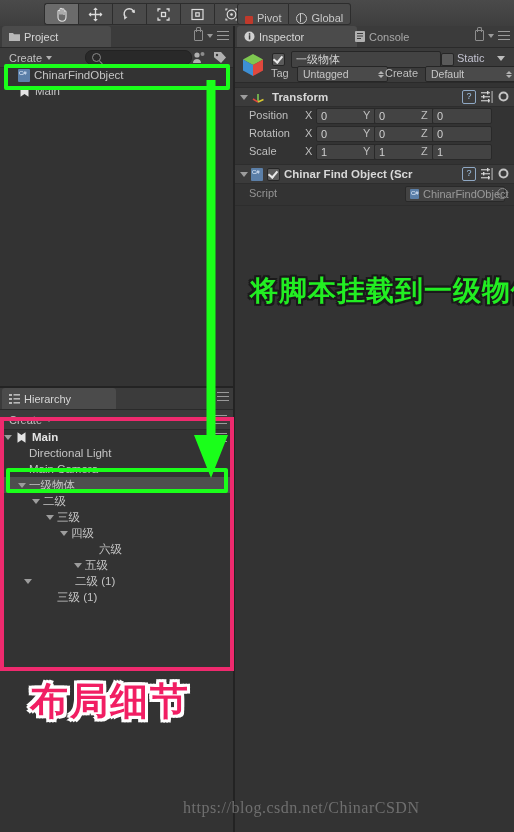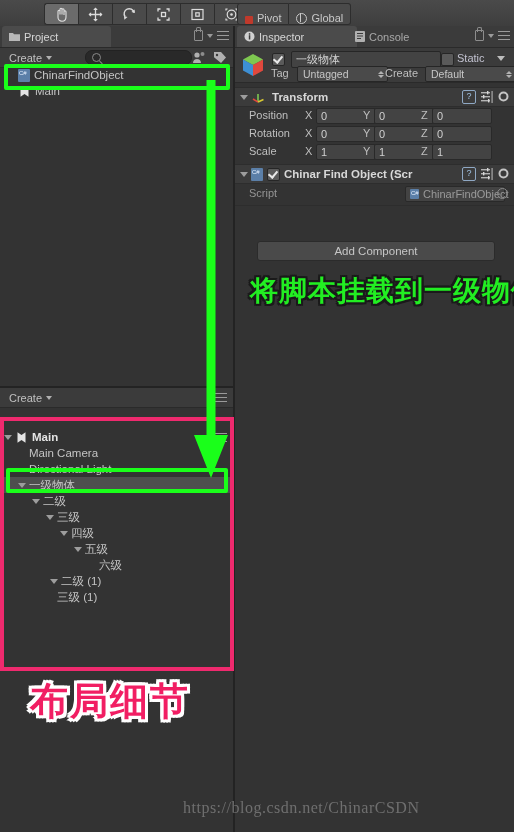--- a/index.html
+++ b/index.html
@@ -257,20 +257,41 @@
             <path d="M10.5 1.2 6.5 4 2.5 1.2v10.6L6.5 9l4 2.8z" fill="#e4e4e4"></path>
           </svg>
           <span>Main</span>
         </div>
       </div>
   </div>
 
   <div class="divider-h" style="left:0;top:386px;width:233px;height:2px;"></div>
 
   <div class="panel" style="left:0;top:388px;width:233px;height:444px;">
+    <div class="tabbar">
+      <div class="tab active" style="left:2px;width:97px;">
+        <svg width="11" height="10" viewBox="0 0 11 10">
+          <rect x="0" y="0" width="3" height="2" fill="#b8b8b8"></rect>
+            <rect x="4.5" y="0" width="6.5" height="1.6" fill="#b8b8b8"></rect>
+          <rect x="0" y="4" width="3" height="2" fill="#b8b8b8"></rect>
+            <rect x="4.5" y="4" width="6.5" height="1.6" fill="#b8b8b8"></rect>
+          <rect x="0" y="8" width="3" height="2" fill="#b8b8b8"></rect>
+            <rect x="4.5" y="8" width="6.5" height="1.6" fill="#b8b8b8"></rect>
+        </svg>
+        <span>Hierarchy</span>
+      </div>
+      <div class="tabicons">
+        <div class="caretmini"></div>
+        <div class="burger">
+            <i></i>
+            <i></i>
+            <i></i>
+          </div>
+      </div>
+    </div>
 
     <div class="subbar">
       <div class="create-btn">
         <span>Create</span>
         <span class="caretmini"></span>
       </div>
       <div class="burger" style="position:absolute;right:6px;top:5px;">
           <i></i>
           <i></i>
           <i></i>
@@ -285,51 +306,51 @@
           </svg>
           <span>Main</span>
           <span class="burger" style="position:absolute;right:6px;">
             <i></i>
             <i></i>
             <i></i>
           </span>
         </div>
         <div class="row" style="padding-left: 18px;">
           <span class="fold hidden"></span>
-          <span>Main Camera</span>
+          <span>Directional Light</span>
         </div>
         <div class="row" style="padding-left: 18px;">
           <span class="fold hidden"></span>
-          <span>Directional Light</span>
+          <span>Main Camera</span>
         </div>
         <div class="row sel" style="padding-left: 18px;">
           <span class="fold"></span>
           <span>一级物体</span>
         </div>
         <div class="row" style="padding-left: 32px;">
           <span class="fold"></span>
           <span>二级</span>
         </div>
         <div class="row" style="padding-left: 46px;">
           <span class="fold"></span>
           <span>三级</span>
         </div>
         <div class="row" style="padding-left: 60px;">
           <span class="fold"></span>
           <span>四级</span>
-        </div>
-        <div class="row" style="padding-left: 74px;">
-          <span class="fold"></span>
-          <span>五级</span>
         </div>
         <div class="row" style="padding-left: 88px;">
           <span class="fold hidden"></span>
           <span>六级</span>
         </div>
-        <div class="row" style="padding-left: 50px;">
+        <div class="row" style="padding-left: 74px;">
+          <span class="fold"></span>
+          <span>五级</span>
+        </div>
+        <div class="row" style="padding-left: 24px; gap: 40px;">
           <span class="fold"></span>
           <span>二级 (1)</span>
         </div>
         <div class="row" style="padding-left: 46px;">
           <span class="fold hidden"></span>
           <span>三级 (1)</span>
         </div>
       </div>
   </div>
 
@@ -497,23 +518,20 @@
       <span class="lbl" style="position:absolute;left:14px;top:3px;color:#949494;">Script</span>
       <div class="objfield" style="position:absolute;left:170px;width:90px;top:2px;">
         <span class="csicon" style="width:9px;height:10px;margin:0;"></span>
         <span>ChinarFindObject</span>
       </div>
       <span style="position:absolute;right:6px;top:4px;width:9px;height:9px;border:1px solid #8a8a8a;border-radius:50%;"></span>
     </div>
 
     <div style="border-top:1px solid #2d2d2d;margin-top:2px;"></div>
 
-    <div class="addcomp" style="position:absolute;left:22px;top:215px;width:236px;">
-      <span>Add Component</span>
-    </div>
   </div>
 
   <div class="greenbox" style="left:4px;top:64px;width:226px;height:26px;"></div>
 
   <div class="pinkbox" style="left:0px;top:417px;width:234px;height:254px;"></div>
 
   <div class="greenbox" style="left:6px;top:468px;width:222px;height:25px;"></div>
 
   <svg class="arrow" style="left:182px;top:80px;width:60px;height:415px;" viewBox="0 0 60 415">
     <path d="M24.5 0 L24.5 355 L12 355 L29 398 L46 355 L33.5 355 L33.5 0 Z" fill="#1aff1a"></path>

